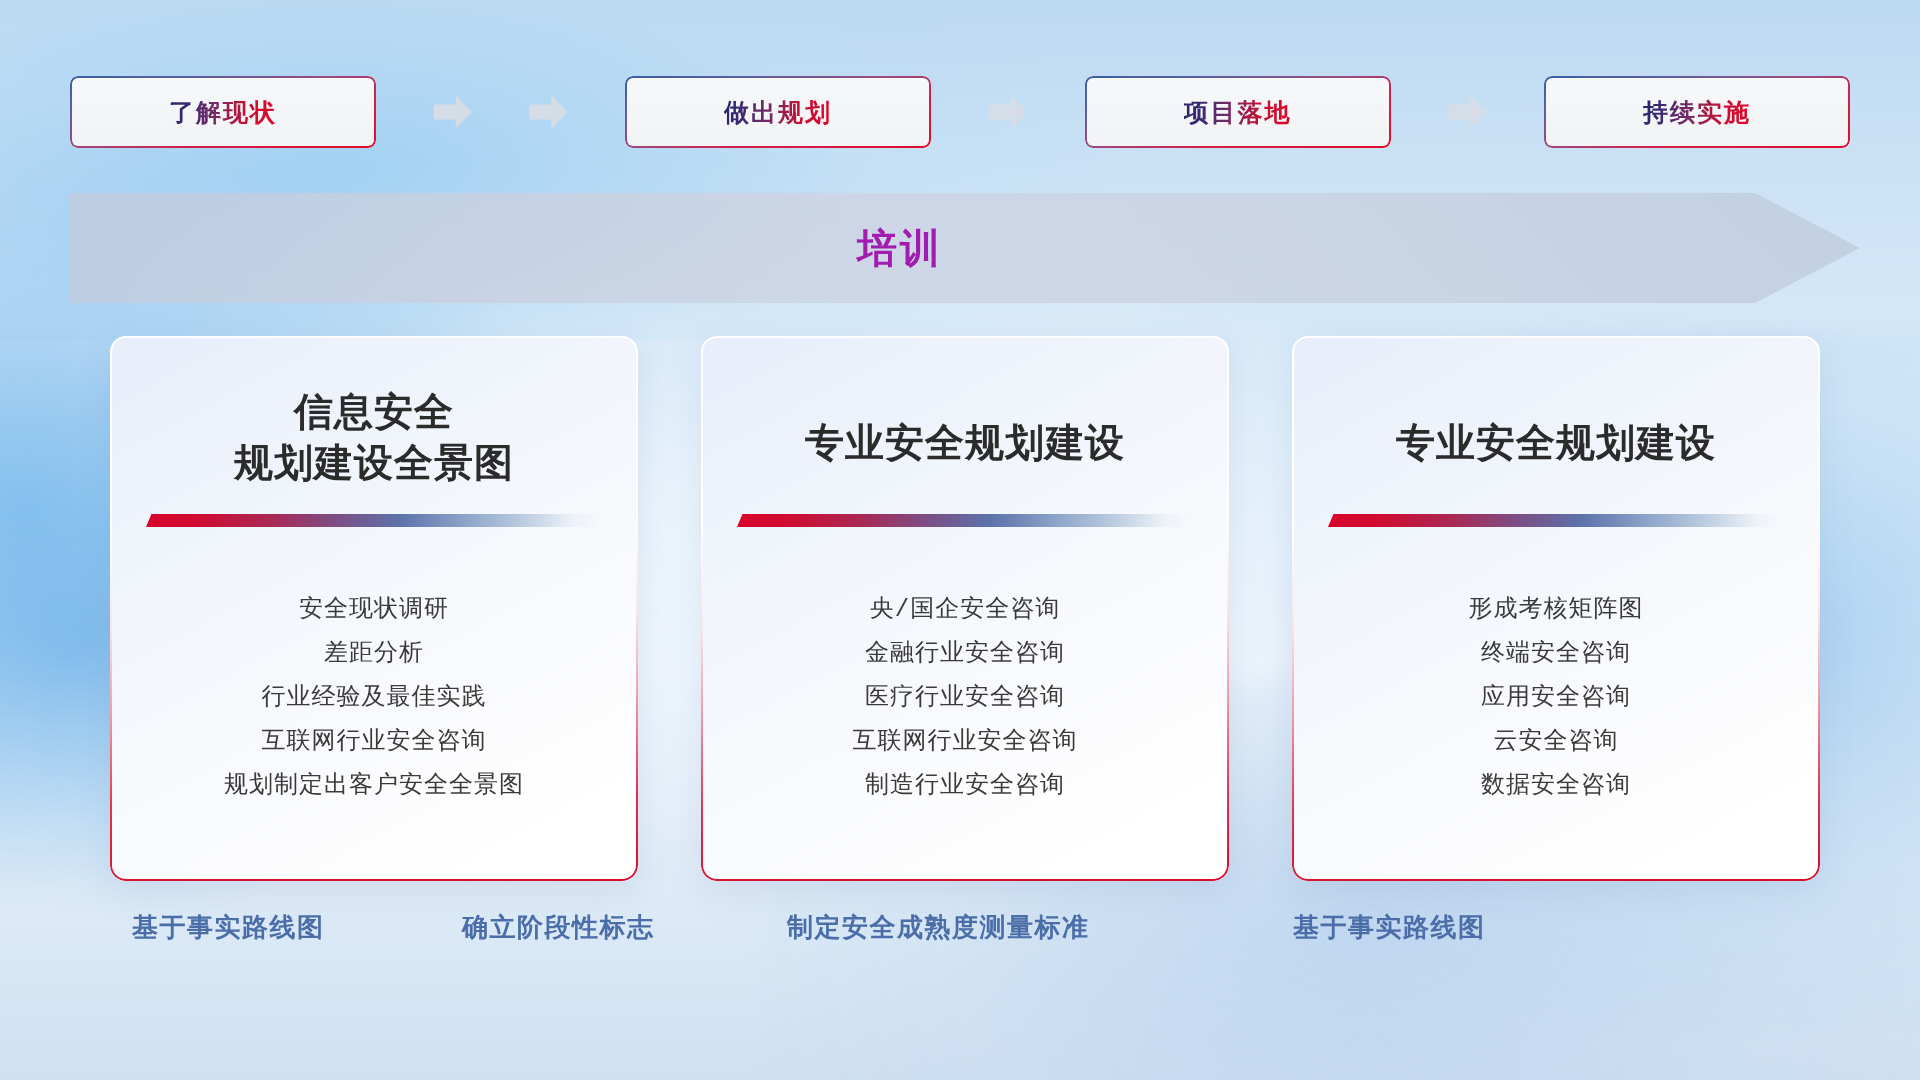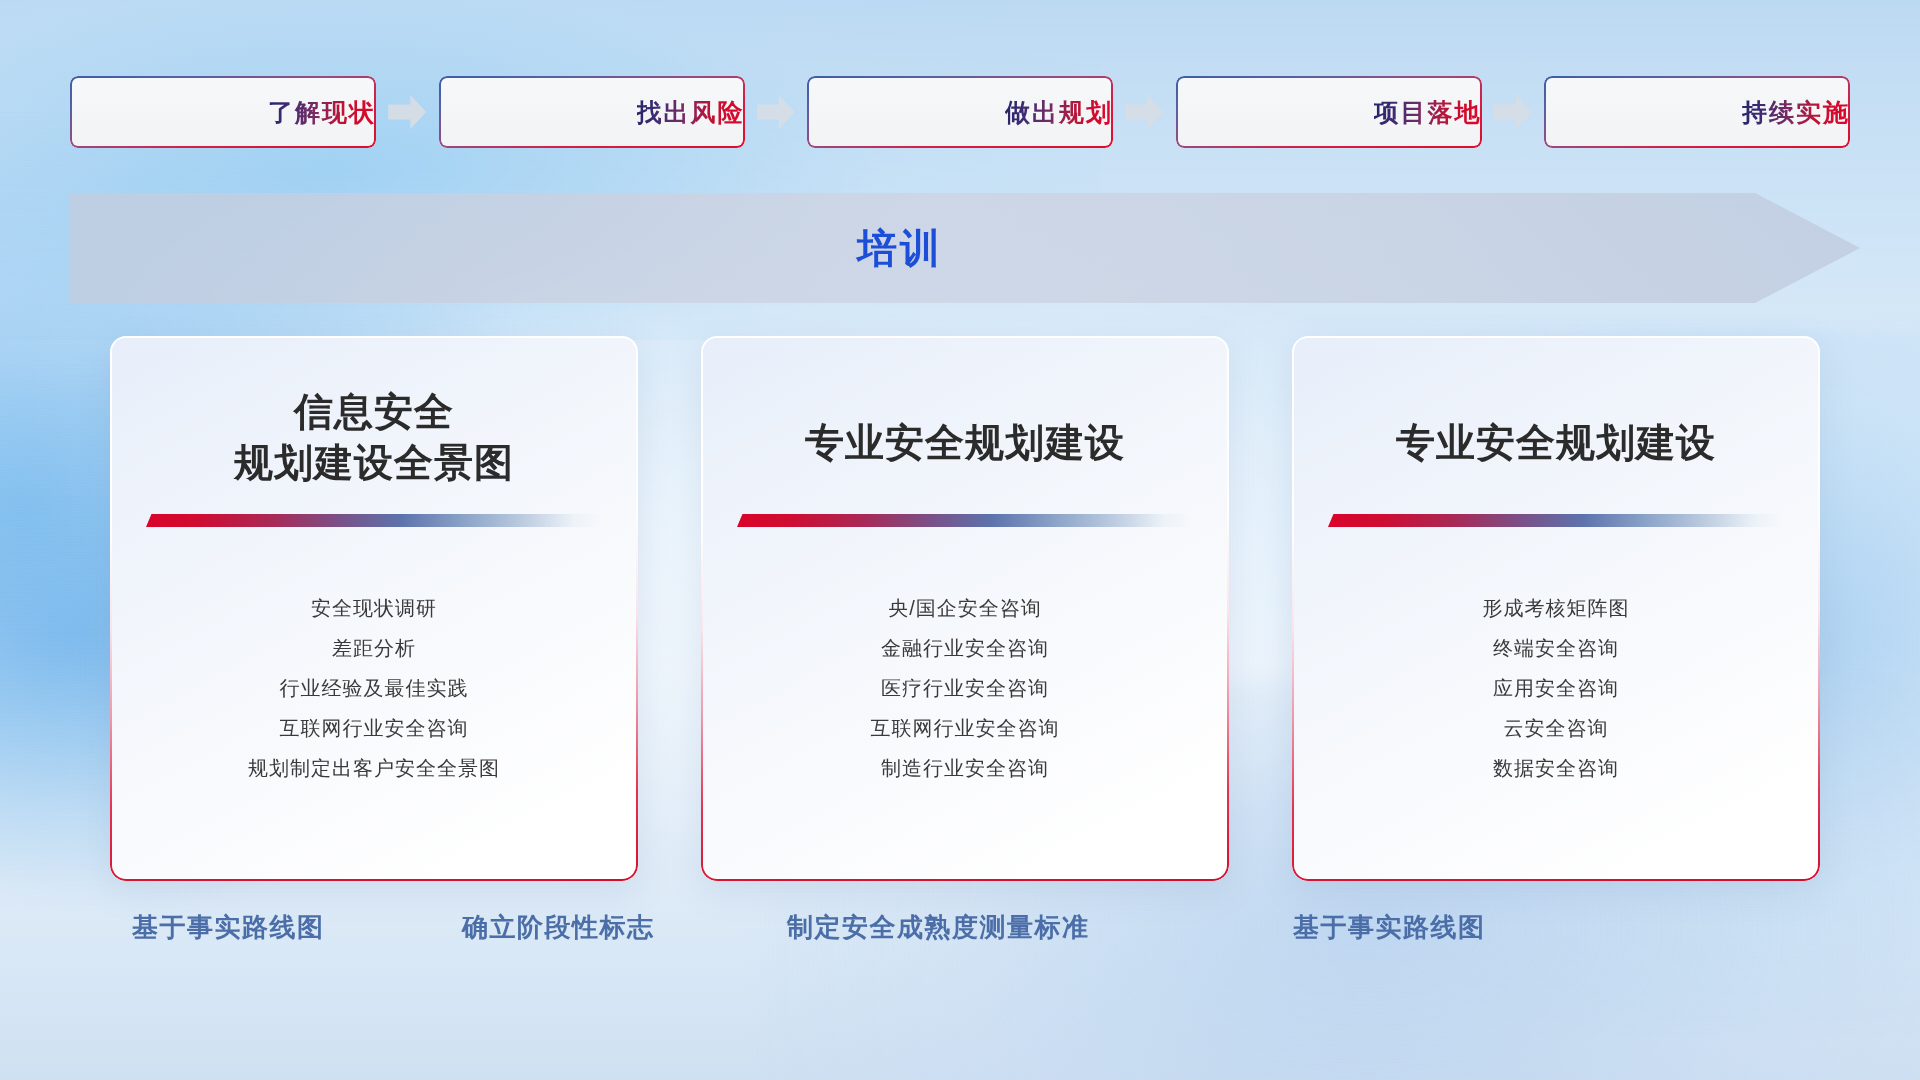--- a/index.html
+++ b/index.html
@@ -55,21 +55,21 @@
   
   #steps{
     position:absolute; left:70px; top:76px; width:1780px; height:72px;
     display:flex; align-items:center; justify-content:space-between;
   }
   .step-box{
     position:relative;
     width:306px; height:72px;
     border-radius:8px;
     background:linear-gradient(180deg,#f7f8f9 0%, #f4f5f6 55%, #f2f3f4 100%);
-    display:flex; align-items:center; justify-content:flex-end;
+    display:flex; align-items:center; justify-content:center;
   }
   
   .step-box::before{
     content:"";
     position:absolute; inset:0;
     border-radius:8px;
     padding:2px;
     background:linear-gradient(165deg,#3b5fa8 0%, #5b5fa0 22%, #9a4a7e 46%, #d2204a 66%, #e00c2a 100%);
     -webkit-mask:linear-gradient(#000 0 0) content-box, linear-gradient(#000 0 0);
     -webkit-mask-composite:xor;
@@ -98,21 +98,21 @@
     position:absolute; left:70px; top:193px; width:1790px; height:110px;
   }
   #banner-shape{
     position:absolute; inset:0;
     background:linear-gradient(100deg, rgba(196,204,221,0.75) 0%, rgba(201,208,224,0.80) 22%, rgba(206,212,227,0.82) 48%, rgba(200,208,224,0.78) 72%, rgba(190,200,220,0.72) 100%);
     clip-path:polygon(0 0, 1685px 0, 1790px 55px, 1685px 110px, 0 110px);
   }
   #banner-title{
     position:absolute; left:0; right:130px; top:0; height:110px;
     display:flex; align-items:center; justify-content:center;
-    font-size:40px; font-weight:bold; color:#1d4ed8; letter-spacing:3px;
+    font-size:40px; font-weight:bold; color:#a21caf; letter-spacing:3px;
   }
 
   
   #cards{
     position:absolute; left:110px; top:336px; width:1710px; height:545px;
     display:flex; justify-content:space-between;
   }
   .card{
     position:relative;
     width:528px; height:545px;
@@ -159,22 +159,22 @@
     clip-path:polygon(1.2% 0, 100% 0, 99% 100%, 0% 100%);
     flex:0 0 auto;
   }
   .card-list{
     list-style:none;
     width:100%;
     text-align:center;
     padding-top:34px;
   }
   .card-list li{
-    font-size:20px; color:#3a3a3a; line-height:1.00;
-    padding:10px 8px; letter-spacing:1px;
+    font-size:24px; color:#3a3a3a; line-height:1.00;
+    padding:10px 8px; letter-spacing:1px;font-family:Liberation Mono, monospace;
   }
 
   
   .card-1 .card-title{ margin-top:5px; }
   .card-2 .card-title, .card-3 .card-title{ margin-top:36px; }
   .card .card-divider{ margin-top:0; position:absolute; top:178px; left:36px; }
   .card-2 .card-divider, .card-3 .card-divider{ top:178px; }
   .card-1 .card-divider{ top:178px; }
   .card .card-list{ position:absolute; top:218px; left:0; }
 
@@ -198,23 +198,20 @@
 <div id="bg-glow-right"></div>
 <div id="bg-glow-bottom"></div>
 <div id="bg-white-center"></div>
 <div id="bg-noise"></div>
 
 <div id="steps">
   <div class="step-box">
     <span class="step-label">了解现状</span>
   </div>
   <div class="step-arrow"></div>
-  <div class="step-box">
-    <span class="step-label">找出风险</span>
-  </div>
   <div class="step-arrow"></div>
   <div class="step-box">
     <span class="step-label">做出规划</span>
   </div>
   <div class="step-arrow"></div>
   <div class="step-box">
     <span class="step-label">项目落地</span>
   </div>
   <div class="step-arrow"></div>
   <div class="step-box">

